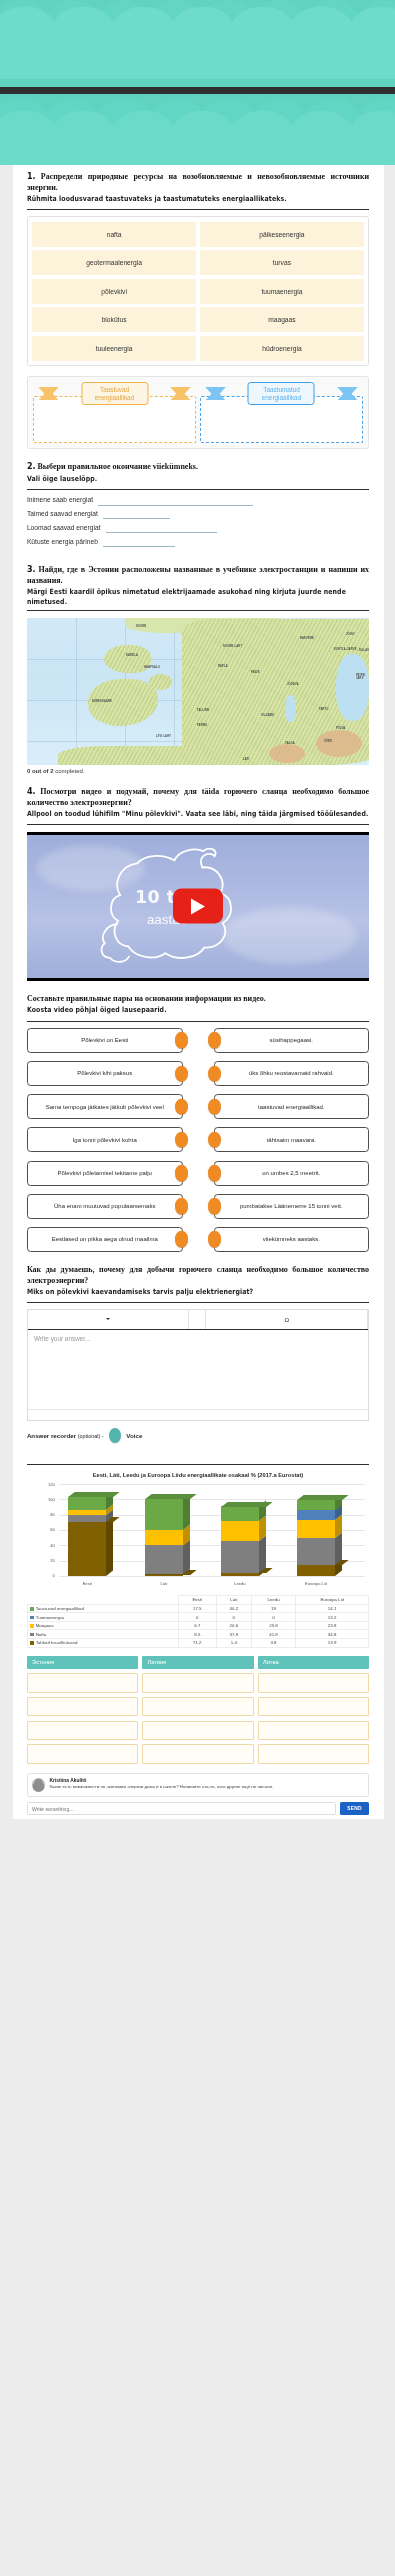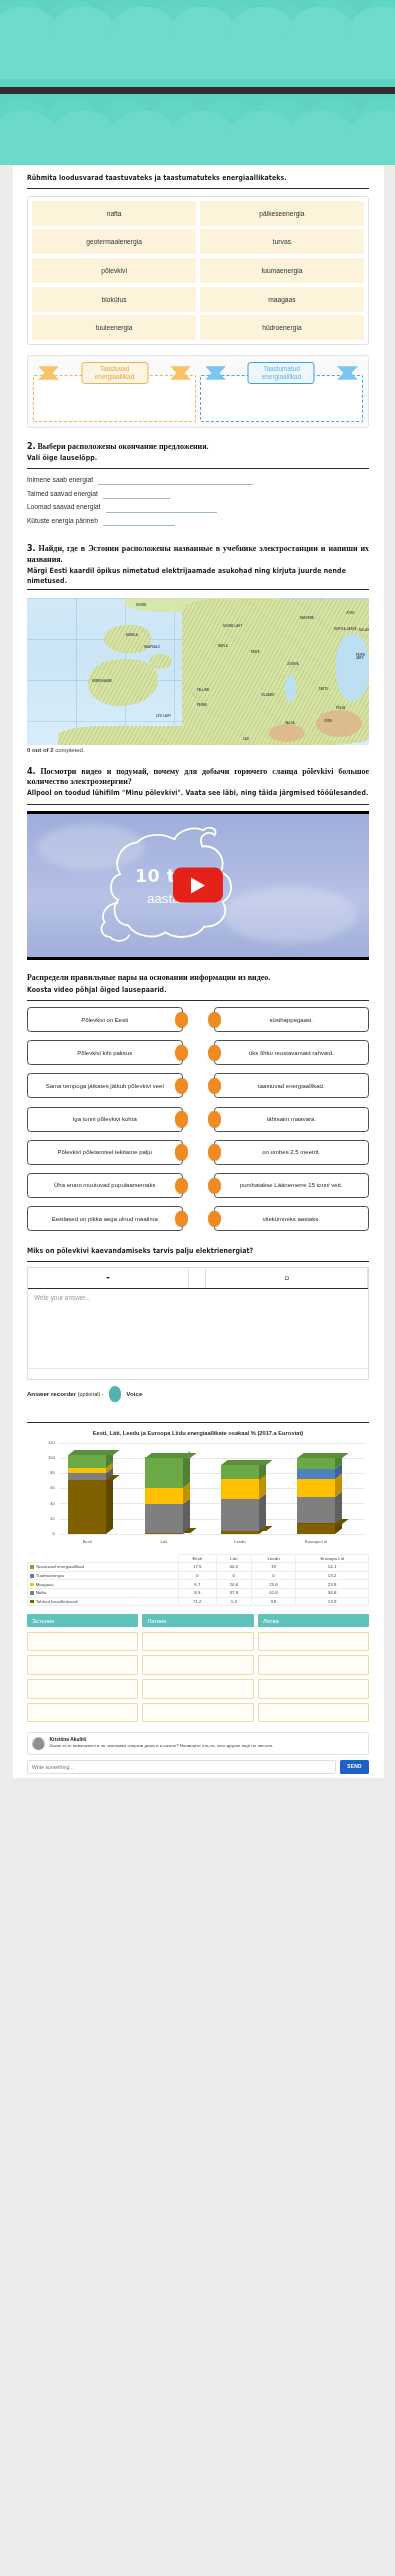--- a/index.html
+++ b/index.html
@@ -307,20 +307,24 @@
         <span></span>
         <span></span>
         <span></span>
         <span></span>
     </div>
   </div>
 
   <div class="sheet">
 
     <section class="blk">
+      <p class="q-ru">
+        <span class="q-num">1.</span>
+        <span>Распредели природные ресурсы на возобновляемые и невозобновляемые источники энергии.</span>
+      </p>
       <p class="q-et">Rühmita loodusvarad taastuvateks ja taastumatuteks energiaallikateks.</p>
       <hr class="rule">
 
       <div class="tile-wrap">
         <div class="tile-grid" id="t1tiles">
             <div class="tile">nafta</div>
             <div class="tile">päikeseenergia</div>
             <div class="tile">geotermaalenergia</div>
             <div class="tile">turvas</div>
             <div class="tile">põlevkivi</div>
@@ -346,21 +350,21 @@
           <div class="dz-inner blue"></div>
         </div>
       </div>
     </section>
 
     <div class="spacer"></div>
 
     <section class="blk">
       <p class="q-ru">
         <span class="q-num">2.</span>
-        <span>Выбери расположены окончание предложения.</span>
+        <span>Выбери правильное окончание viiekümneks.</span>
       </p>
       <p class="q-et">Vali õige lauselõpp.</p>
       <hr class="rule">
       <div class="sent-list" id="t2rows">
           <div class="sent-row">
             <span class="lbl">Inimene saab energiat</span>
             <span class="blank" style="width: 155px;"></span>
           </div>
           <div class="sent-row">
             <span class="lbl">Taimed saavad energiat</span>
@@ -428,21 +432,21 @@
       <p class="progress-txt">
         <b>0 out of 2</b><span> completed.</span>
       </p>
     </section>
 
     <div class="spacer"></div>
 
     <section class="blk">
       <p class="q-ru">
         <span class="q-num">4.</span>
-        <span>Посмотри видео и подумай, почему для добычи горючего сланца põlevkivi большое количество электроэнергии?</span>
+        <span>Посмотри видео и подумай, почему для täida горючего сланца необходимо большое количество электроэнергии?</span>
       </p>
       <p class="q-et">Allpool on toodud lühifilm "Minu põlevkivi". Vaata see läbi, ning täida järgmised tööülesanded.</p>
       <hr class="rule">
 
       <div class="video">
         <div class="cloudwash" style="left:10.3px;top:10.3px;width:108px;height:46px;"></div>
         <div class="cloudwash" style="left:196px;top:72px;width:134px;height:57px;"></div>
         <svg class="sheep-outline" viewBox="0 0 330 230" fill="none">
           <path d="M95 30 C60 35 48 70 62 92 C40 98 38 132 58 142 C44 160 52 190 78 192
                    C92 214 130 220 150 205 C176 222 214 214 226 194 C258 196 276 168 262 146
@@ -454,21 +458,21 @@
         <div class="vid-text2">aastas</div>
         <div class="yt-btn">
             <div class="tri"></div>
           </div>
       </div>
     </section>
 
     <div class="spacer"></div>
 
     <section class="blk">
-      <p class="q-ru">Распредели правильные пары на основании информации из видео.</p>
+      <p class="q-ru">Составьте правильные пары на основании информации из видео.</p>
       <p class="q-et">Koosta video põhjal õiged lausepaarid.</p>
       <hr class="rule">
       <div class="pairs">
         <div class="pcol" id="pleft">
             <div class="pbox">
               <span>Põlevkivi on Eesti</span>
               <span class="knob right"></span>
             </div>
             <div class="pbox">
               <span>Põlevkivi kihi paksus</span>
@@ -524,20 +528,21 @@
               <span>viiekümneks aastaks.</span>
               <span class="knob left"></span>
             </div>
           </div>
       </div>
     </section>
 
     <div class="spacer"></div>
 
     <section class="blk">
+      <p class="q-ru">Как ды думаешь, почему для добычи горючего сланца необходимо большое количество электроэнергии?</p>
       <p class="q-et">Miks on põlevkivi kaevandamiseks tarvis palju elektrienergiat?</p>
       <hr class="rule">
 
       <div class="editor">
         <div class="toolbar">
           <div class="tb-cell grow">
             <span class="tb-caret"></span>
           </div>
           <div class="tb-cell small"></div>
           <div class="tb-cell grow">Ω</div>

